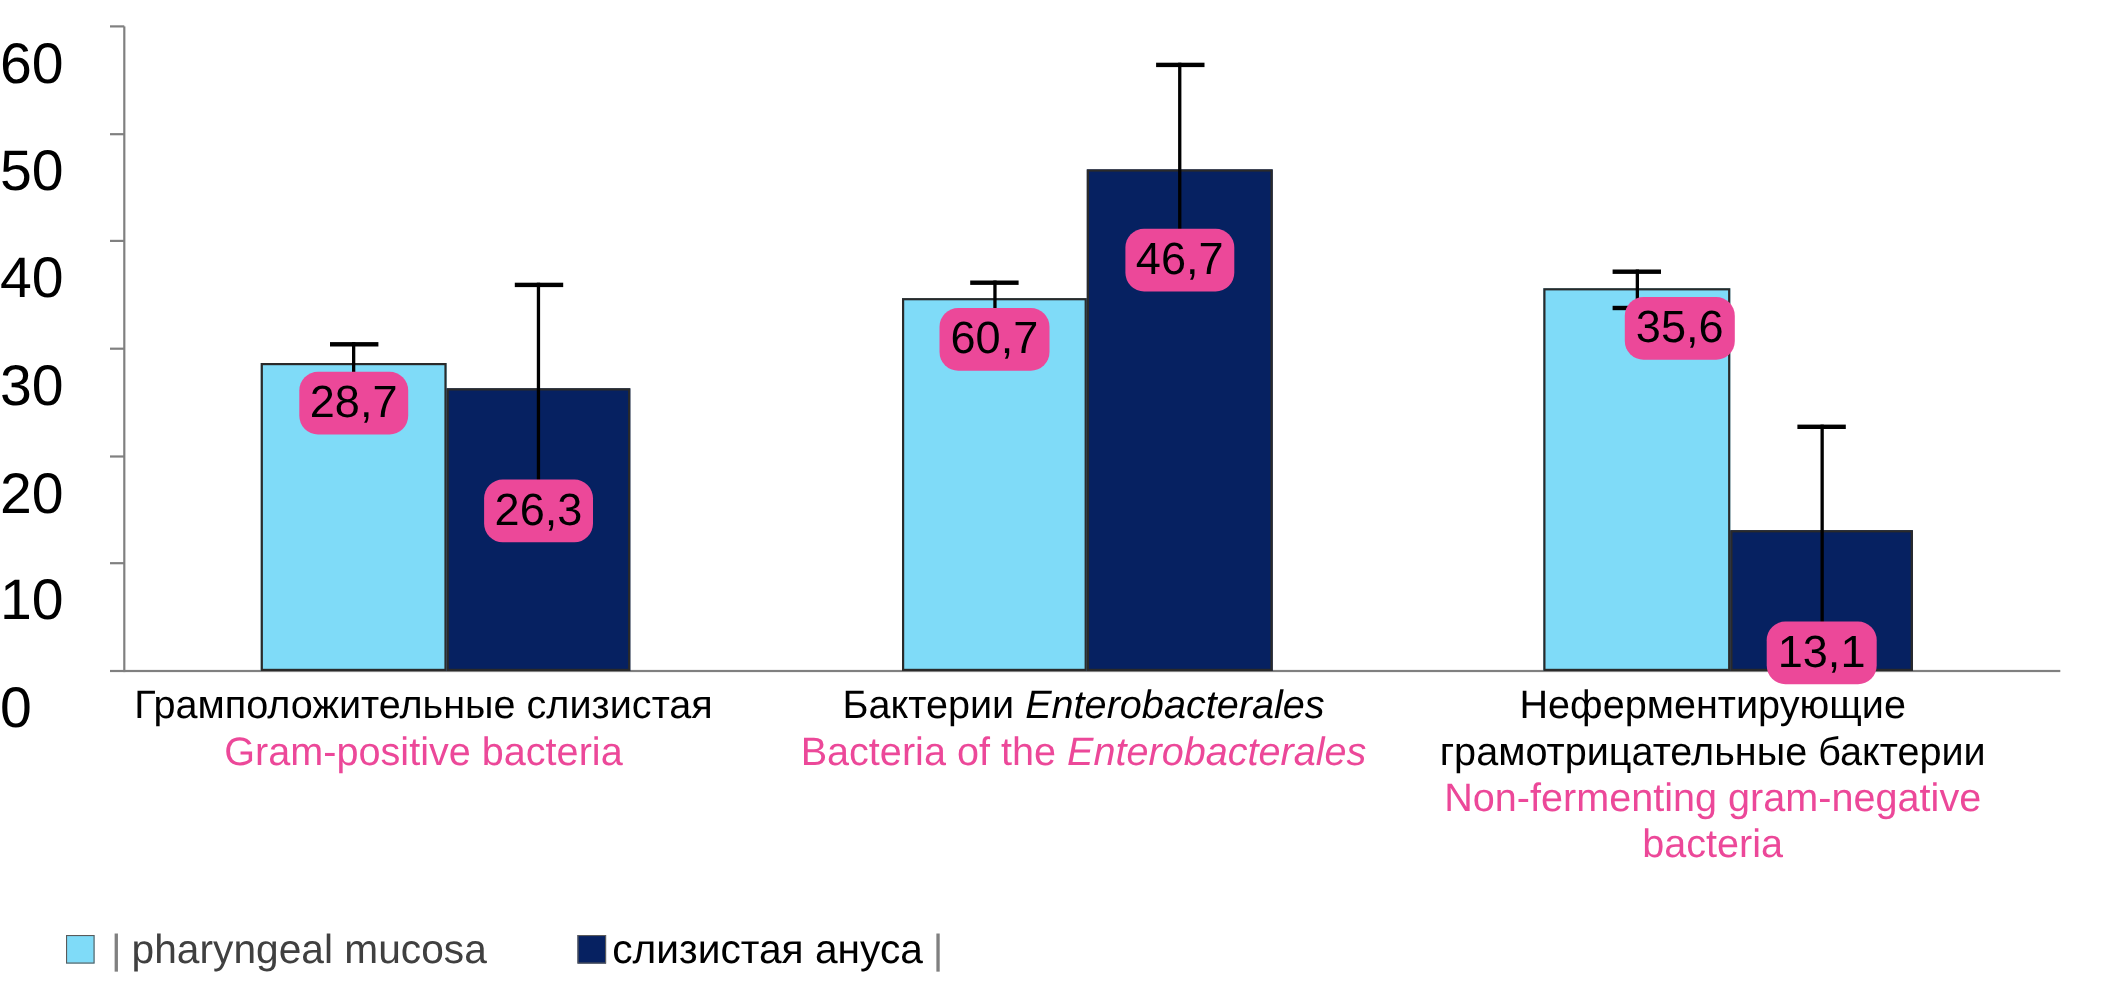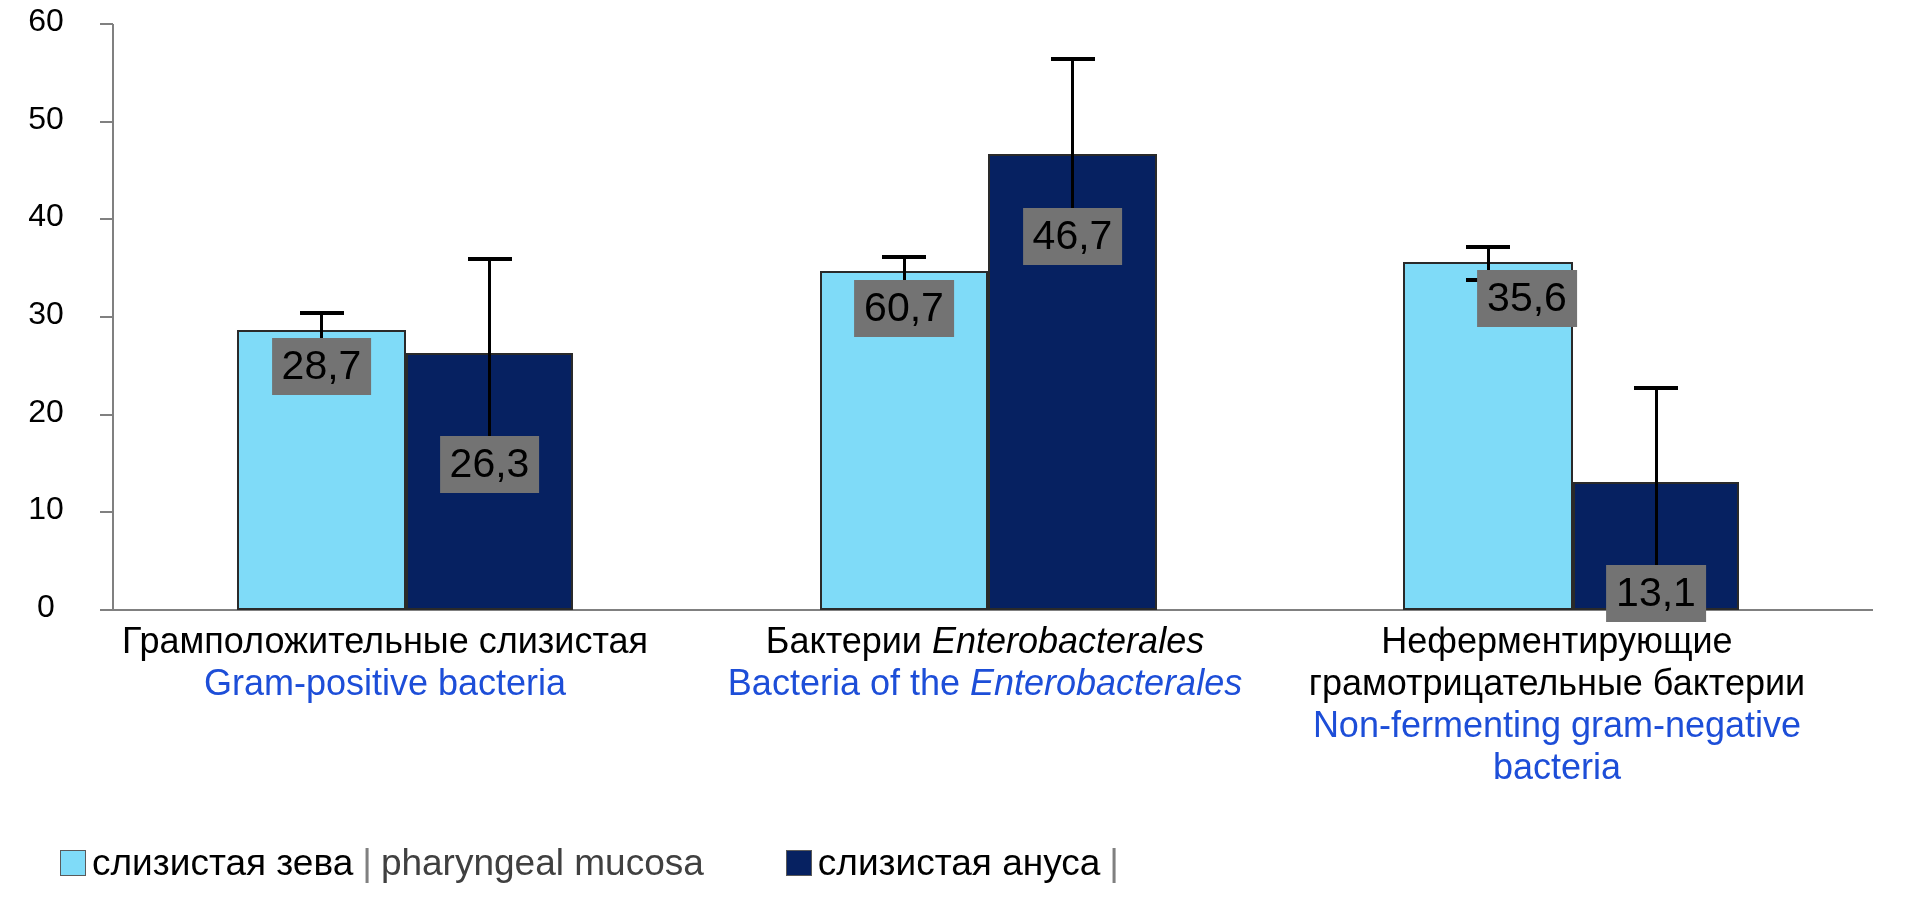--- a/index.html
+++ b/index.html
@@ -48,46 +48,48 @@
   .tick-mark {
     position: absolute;
     left: 100px;
     width: 13px;
     height: 2px;
     background: #808080;
   }
   .ytick-text {
     position: absolute;
     width: 92px;
-    text-align: center;
-    font-size: 32px;
+    text-align: left;
+    font-size: 52px;
     color: #000000;
     line-height: 1;
+    margin-top: 28px;
   }
 
   
   .bar {
     position: absolute;
     bottom: 0;
     box-sizing: border-box;
     border: 2px solid #2a2a2a;
   }
   .bar.series-0 { background: #7FDBF8; }
   .bar.series-1 { background: #062161; }
 
   .bar-label {
     position: absolute;
-    background: #737373;
+    background: #ec4899;
     color: #000000;
     font-size: 41px;
     line-height: 1;
     padding: 7px 10px 9px 10px;
     white-space: nowrap;
     transform: translateX(-50%);
     z-index: 6;
+    border-radius: 17px;
   }
 
   
   .errbar {
     position: absolute;
     z-index: 5;
   }
   .errbar .stem {
     position: absolute;
     left: 50%;
@@ -116,21 +118,21 @@
     line-height: 1.17;
   }
   .cat-label .ru {
     display: block;
     font-size: 36px;
     color: #000000;
   }
   .cat-label .en {
     display: block;
     font-size: 36px;
-    color: #1d4ed8;
+    color: #ec4899;
   }
   .cat-label i { font-style: italic; }
 
   
   .legend {
     position: absolute;
     left: 60px;
     top: 842px;
     display: flex;
     align-items: center;
@@ -236,21 +238,20 @@
       </div>
       <div class="cat-label" style="left: 1272px; width: 570px;">
         <span class="ru">Неферментирующие грамотрицательные бактерии</span>
         <span class="en">Non-fermenting gram-negative bacteria</span>
       </div>
     </div>
 
   <div class="legend" id="legend">
       <div class="legend-item">
         <span class="legend-swatch series-0"></span>
-        <span class="legend-ru">слизистая зева</span>
         <span class="legend-sep">|</span>
         <span class="legend-en">pharyngeal mucosa</span>
       </div>
       <div class="legend-item">
         <span class="legend-swatch series-1"></span>
         <span class="legend-ru">слизистая ануса</span>
         <span class="legend-sep">|</span>
       </div>
     </div>
 

